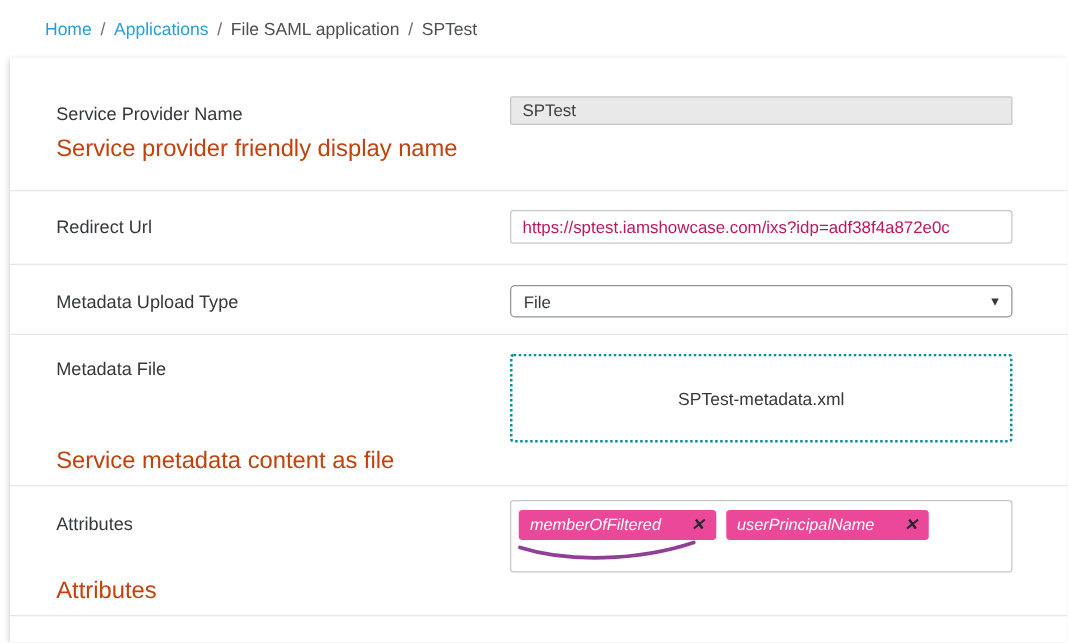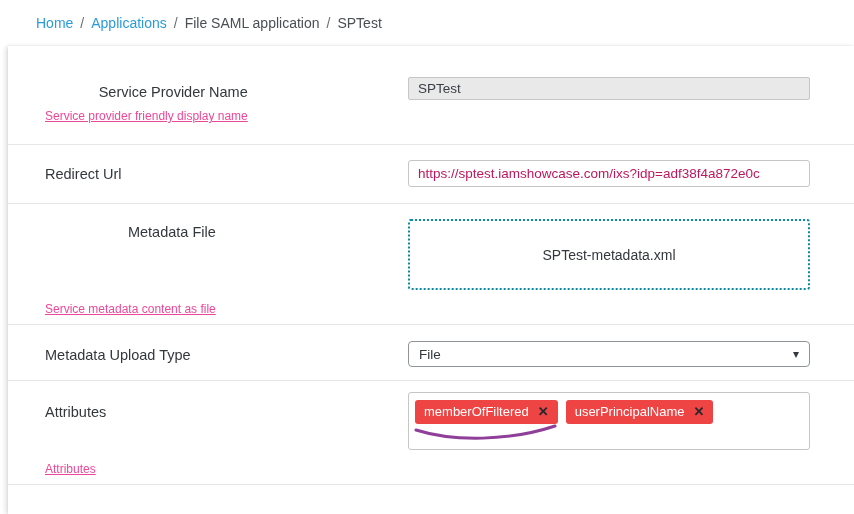--- a/index.html
+++ b/index.html
@@ -18,22 +18,22 @@
   .card {
     margin-left:8px; min-height:468px; background:#fff;
     box-shadow:-2px 1px 5px rgba(0,0,0,0.14), 0 0 2px rgba(0,0,0,0.08);
   }
   .row {
     display:flex; justify-content:space-between; align-items:stretch;
     padding:0 44px 0 37px; border-bottom:1px solid #e6e6e6;
   }
   .labels { display:flex; flex-direction:column; }
   .labels.spread { justify-content:space-between; }
-  .label { font-size:14.5px; color:#33383d;text-align:right; }
-  .sublabel { font-size:12px; color:#ec4899;text-decoration:underline; }
+  .label { font-size:14.5px; color:#33383d; }
+  .sublabel { font-size:19px; color:#c2410c; }
   .field { width:402px; flex:none; position:relative; }
 
   
   .row-spn { padding-top:31px; padding-bottom:21px; }
   .row-spn .label { margin-top:7px; }
   .row-spn .sublabel { margin-top:9px; }
   .input-gray {
     width:100%; height:23px; background:#e9e9e9; border:1px solid #c6c6c6;
     border-radius:2px; font-size:13.5px; color:#3b4045; padding:0 9px;
     font-family:"Liberation Sans", sans-serif;
@@ -66,23 +66,23 @@
   }
   
   .row-attrs { padding-top:11px; padding-bottom:8px; }
   .row-attrs .label { margin-top:12px; }
   .chipbox {
     min-height:58px; border:1px solid #c6c6c6; border-radius:3px; background:#fff;
     padding:7px 6px; display:flex; gap:8px; align-items:flex-start;
     margin-bottom:26px;
   }
   .chip {
-    display:inline-flex; align-items:center; gap:9px;
-    background:#ef4444; color:#ffffff; border-radius:3px;
-    padding:4px 9px; font-size:13px; line-height:1.2;
+    display:inline-flex; align-items:center; gap:24px;
+    background:#ec4899; color:#ffffff; border-radius:3px;
+    padding:4px 9px; font-size:13px; line-height:1.2;font-style:italic;
   }
   .chip .close { color:#24282c; font-weight:bold; font-size:13px; cursor:pointer; }
   .annotation { position:absolute; left:4px; top:30px; pointer-events:none; }
 </style>
 </head>
 <body>
 
 <nav class="breadcrumb">
   <span class="link">Home</span>
   <span class="sep">/</span>
@@ -107,40 +107,40 @@
 
   <section class="row row-url">
     <div class="labels">
       <span class="label">Redirect Url</span>
     </div>
     <div class="field">
       <input class="input-white" type="text" value="https://sptest.iamshowcase.com/ixs?idp=adf38f4a872e0c" style="">
     </div>
   </section>
 
+  <section class="row row-type">
+    <div class="labels">
+      <span class="label">Metadata Upload Type</span>
+    </div>
+    <div class="field">
+      <div class="select">
+        <span>File</span>
+        <span class="caret">▾</span>
+      </div>
+    </div>
+  </section>
+
   <section class="row row-file">
     <div class="labels spread">
       <span class="label">Metadata File</span>
       <span class="sublabel">Service metadata content as file</span>
     </div>
     <div class="field">
       <div class="dropzone">
         <span>SPTest-metadata.xml</span>
-      </div>
-    </div>
-  </section>
-
-  <section class="row row-type">
-    <div class="labels">
-      <span class="label">Metadata Upload Type</span>
-    </div>
-    <div class="field">
-      <div class="select">
-        <span>File</span>
-        <span class="caret">▾</span>
       </div>
     </div>
   </section>
 
   <section class="row row-attrs">
     <div class="labels spread">
       <span class="label">Attributes</span>
       <span class="sublabel">Attributes</span>
     </div>
     <div class="field">

